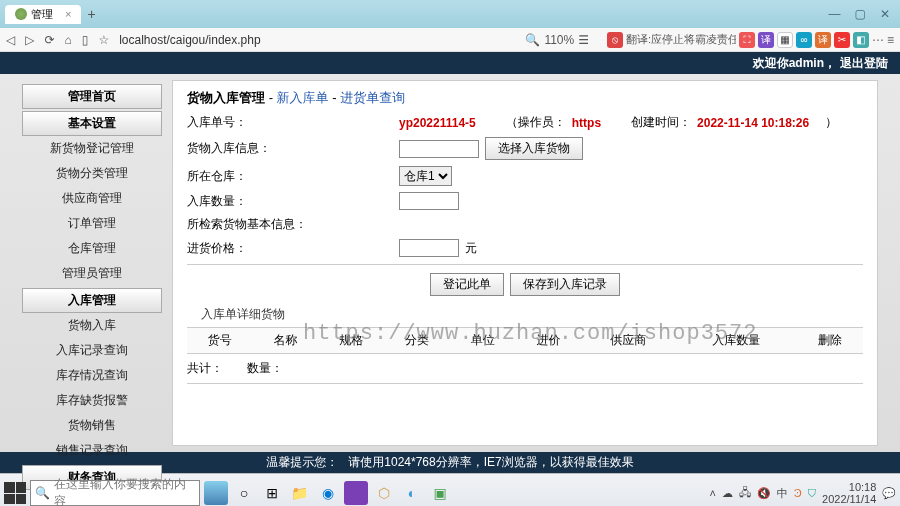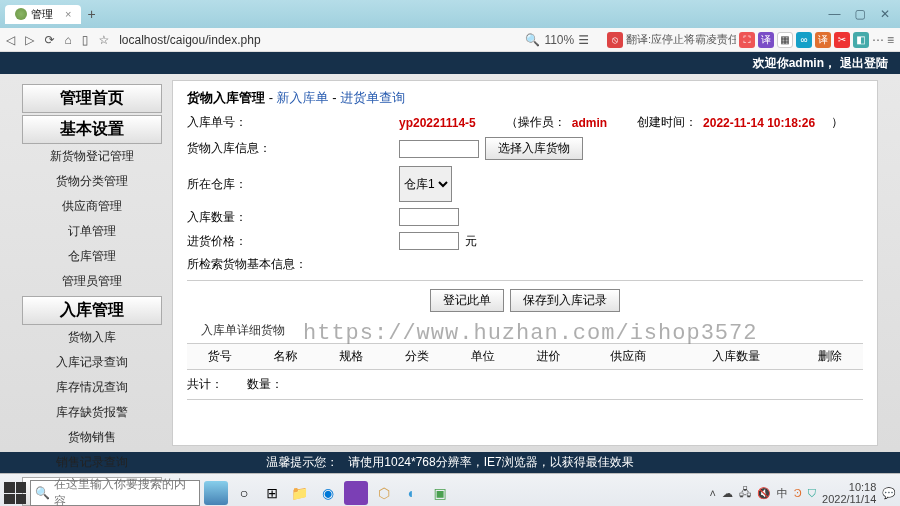--- a/index.html
+++ b/index.html
@@ -20,31 +20,31 @@
 .zoom { margin-left: auto; display: flex; gap: 4px; align-items: center; color: #555; }
 .exticons { display: flex; gap: 3px; margin-left: 8px; align-items: center; }
 .ext { width: 16px; height: 16px; border-radius: 3px; display: inline-flex; align-items: center; justify-content: center; font-size: 10px; color: #fff; }
 
 
 .apphdr { height: 22px; background: #16304a; color: #fff; display: flex; align-items: center; justify-content: flex-end; padding: 0 12px; font-size: 12px; font-weight: bold; }
 
 
 .main { display: flex; height: 378px; background: linear-gradient(#e8e8e8,#dcdcdc); }
 .sidebar { width: 162px; padding: 8px 0 0 22px; }
-.shdr { background: linear-gradient(#fff,#e0e0e0); border: 1px solid #aaa; font-weight: bold; text-align: center; padding: 3px 0; font-size: 16px; margin-top: 2px; }
+.shdr { background: linear-gradient(#fff,#e0e0e0); border: 1px solid #aaa; font-weight: bold; text-align: center; padding: 3px 0; font-size: 12px; margin-top: 2px; }
 .sitem { text-align: center; padding: 4px 0; font-size: 12px; color: #222; cursor: pointer; }
 
 .content { flex: 1; background: #fff; margin: 6px 22px 6px 10px; border: 1px solid #ccc; padding: 8px 14px; position: relative; overflow: hidden; }
 .crumb { font-size: 13px; padding-bottom: 4px; }
 .crumb a { color: #2a5db0; text-decoration: none; }
 .frow { display: flex; align-items: center; padding: 3px 0; font-size: 12px; gap: 6px; }
 .flabel { width: 100px; }
 .redb { color: #c00; font-weight: bold; }
 .inp { border: 1px solid #888; height: 18px; padding: 0 2px; font-size: 12px; }
-.sel { border: 1px solid #888; height: 36px; font-size: 12px; }
+.sel { border: 1px solid #888; height: 20px; font-size: 12px; }
 .btn { background: linear-gradient(#fff,#e4e4e4); border: 1px solid #888; padding: 2px 12px; font-size: 12px; cursor: pointer; }
 
 .divline { border-top: 1px solid #ccc; margin: 4px 0; }
 .btnrow { display: flex; gap: 6px; justify-content: center; padding: 4px 0; }
 
 .sect { font-size: 12px; padding: 6px 0 4px; color: #333; margin-left: 14px; }
 table.det { width: 100%; border-collapse: collapse; font-size: 12px; }
 table.det th { background: #fafafa; border-top: 1px solid #ccc; border-bottom: 1px solid #ccc; padding: 4px 2px; font-weight: normal; }
 .sumrow { display: flex; padding: 6px 0; font-size: 12px; border-bottom: 1px solid #ccc; }
 .sumrow span { flex: 0 0 auto; }
@@ -143,21 +143,21 @@
       <span> - </span>
       <a href="#">进货单查询</a>
     </div>
 
     <div class="frow">
       <span class="flabel">入库单号：</span>
       <span style="width:100px"></span>
       <span class="redb">yp20221114-5</span>
       <span style="width:18px"></span>
       <span>（操作员：</span>
-      <span class="redb">admin</span>
+      <span class="redb">https</span>
       <span style="width:18px"></span>
       <span>创建时间：</span>
       <span class="redb">2022-11-14 10:18:26</span>
       <span style="margin-left:10px">）</span>
     </div>
 
     <div class="frow">
       <span class="flabel">货物入库信息：</span>
       <span style="width:100px"></span>
       <input class="inp" style="width: 80px;">
@@ -172,28 +172,28 @@
       </select>
     </div>
 
     <div class="frow">
       <span class="flabel">入库数量：</span>
       <span style="width:100px"></span>
       <input class="inp" style="width: 60px;">
     </div>
 
     <div class="frow">
+      <span>所检索货物基本信息：</span>
+    </div>
+
+    <div class="frow">
       <span class="flabel">进货价格：</span>
       <span style="width:100px"></span>
       <input class="inp" style="width: 60px;">
       <span>元</span>
-    </div>
-
-    <div class="frow">
-      <span>所检索货物基本信息：</span>
     </div>
 
     <div class="divline"></div>
     <div class="btnrow">
       <button class="btn">登记此单</button>
       <button class="btn">保存到入库记录</button>
     </div>
 
     <div class="sect">入库单详细货物</div>
     <table class="det">

